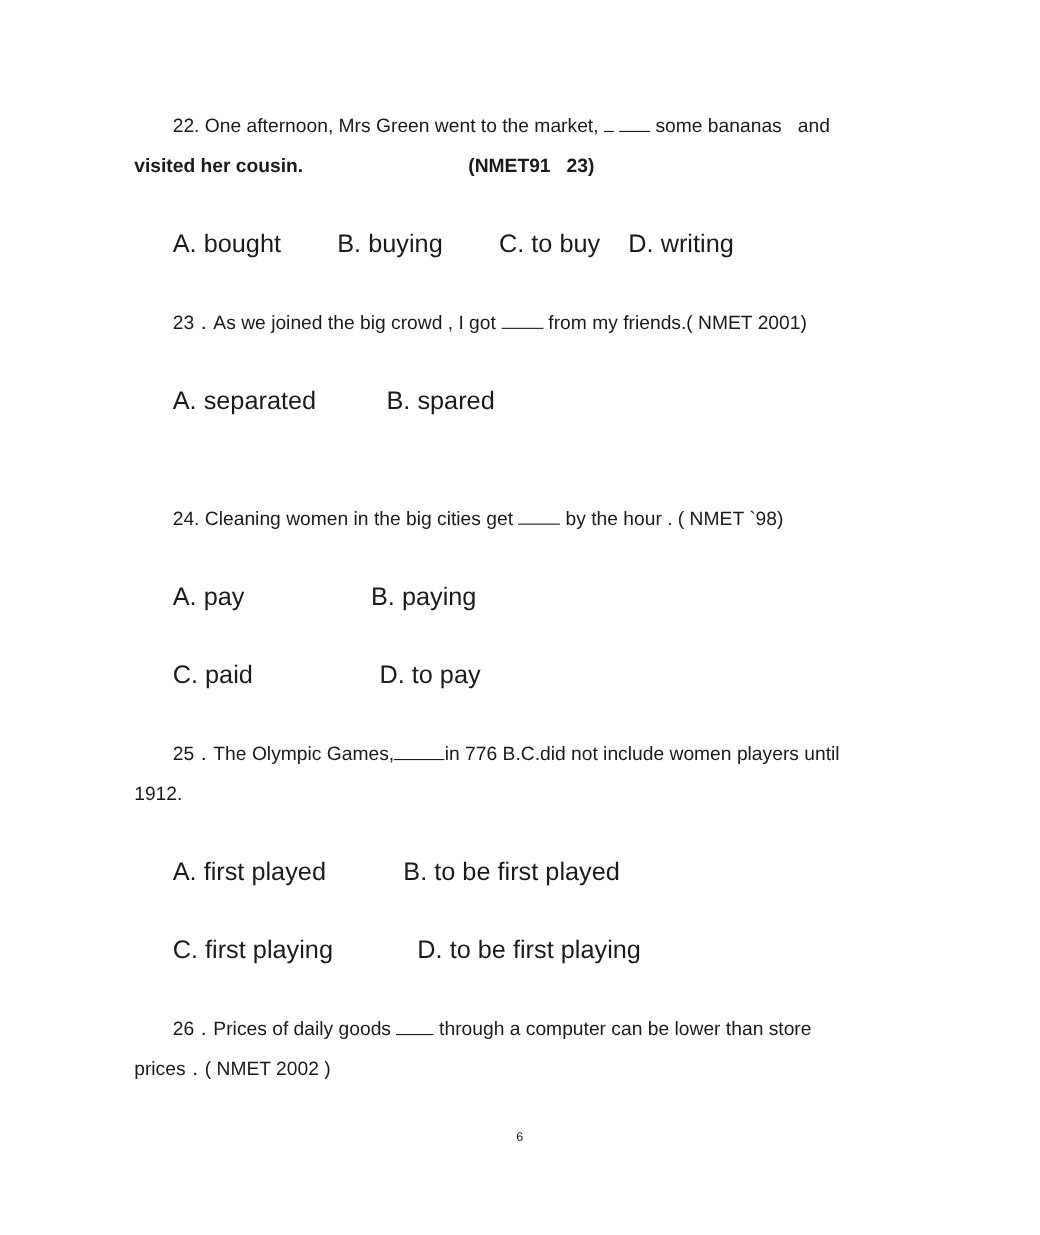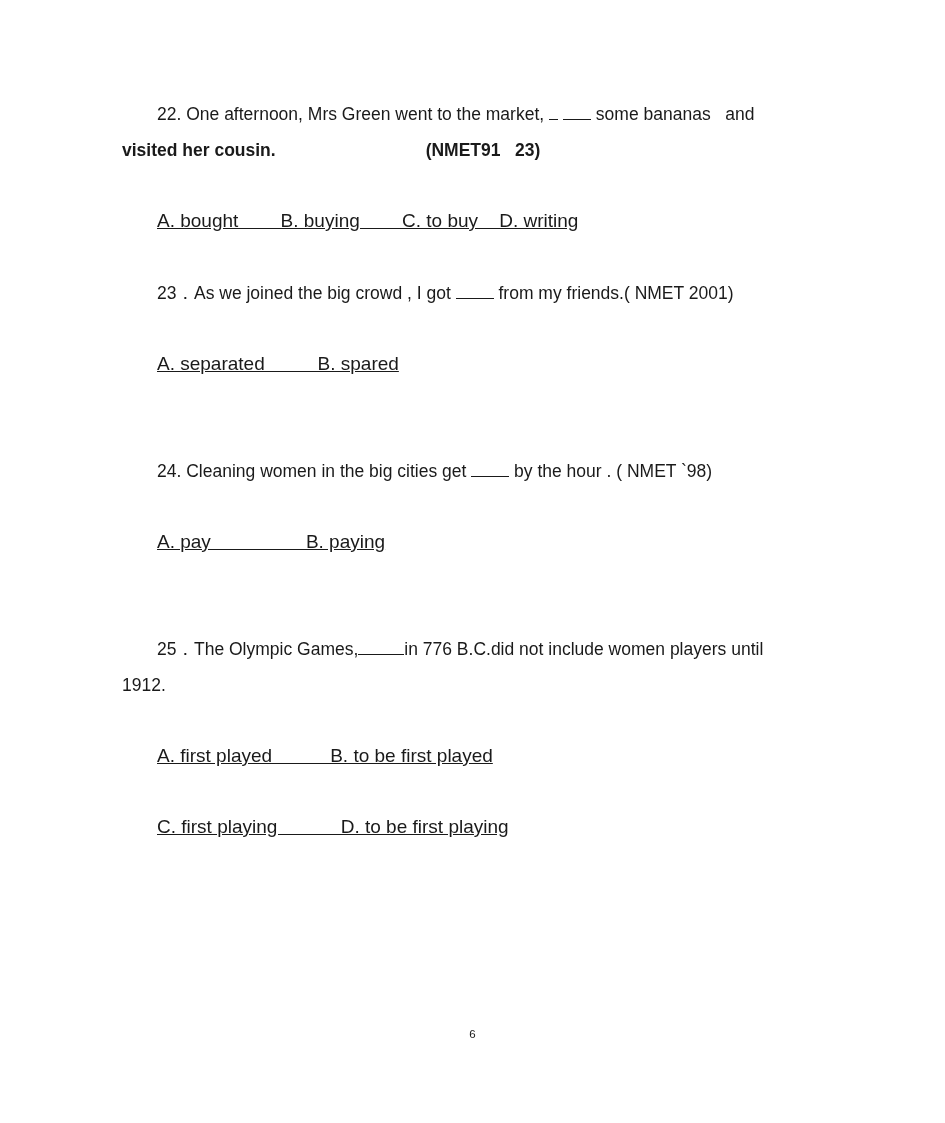--- a/index.html
+++ b/index.html
@@ -38,25 +38,24 @@
     white-space: pre-wrap;
     color: #1a1a1a;
   }
   .stem-first {
     text-indent: 35px;
   }
   .stem-cont {
     text-indent: 0;
   }
   .opts {
-    font-size: 19px;
+    font-size: 23px;
     line-height: 36px;
     white-space: pre;
     padding-left: 35px;
-    text-decoration: underline;
   }
   .gap-after-stem { height: 35px; }
   .gap-between { height: 36px; }
   .gap-opt { height: 35px; }
   .blank-short {
     display: inline-block;
     border-bottom: 1.6px solid #1a1a1a;
     height: 12px;
     vertical-align: baseline;
   }
@@ -102,32 +101,37 @@
       <div class="gap-opt"></div>
     </div>
 
     <div class="gap-between"></div>
 
     <div class="qblock">
       <div class="line stem-first"><span>24. Cleaning women in the big cities get </span><span class="blank-short u-w38"></span><span> by the hour . ( NMET `98)</span></div>
       <div class="gap-after-stem"></div>
       <div class="opts">A. pay                  B. paying</div>
       <div class="gap-opt"></div>
+      <div class="opts">C. paid                  D. to pay</div>
     </div>
 
     <div class="gap-between"></div>
 
     <div class="qblock">
       <div class="line stem-first"><span>25．The Olympic Games,</span><span class="blank-short u-w46"></span><span>in 776 B.C.did not include women players until</span></div>
       <div class="line stem-cont">1912.</div>
       <div class="gap-after-stem"></div>
       <div class="opts">A. first played           B. to be first played</div>
       <div class="gap-opt"></div>
       <div class="opts">C. first playing            D. to be first playing</div>
     </div>
 
     <div class="gap-between"></div>
 
+    <div class="qblock">
+      <div class="line stem-first"><span>26．Prices of daily goods </span><span class="blank-short u-w34"></span><span> through a computer can be lower than store</span></div>
+      <div class="line stem-cont">prices．( NMET 2002 )</div>
+    </div>
 
   </div>
 
   <div class="pagenum">6</div>
 </div>
 
 </body></html>

